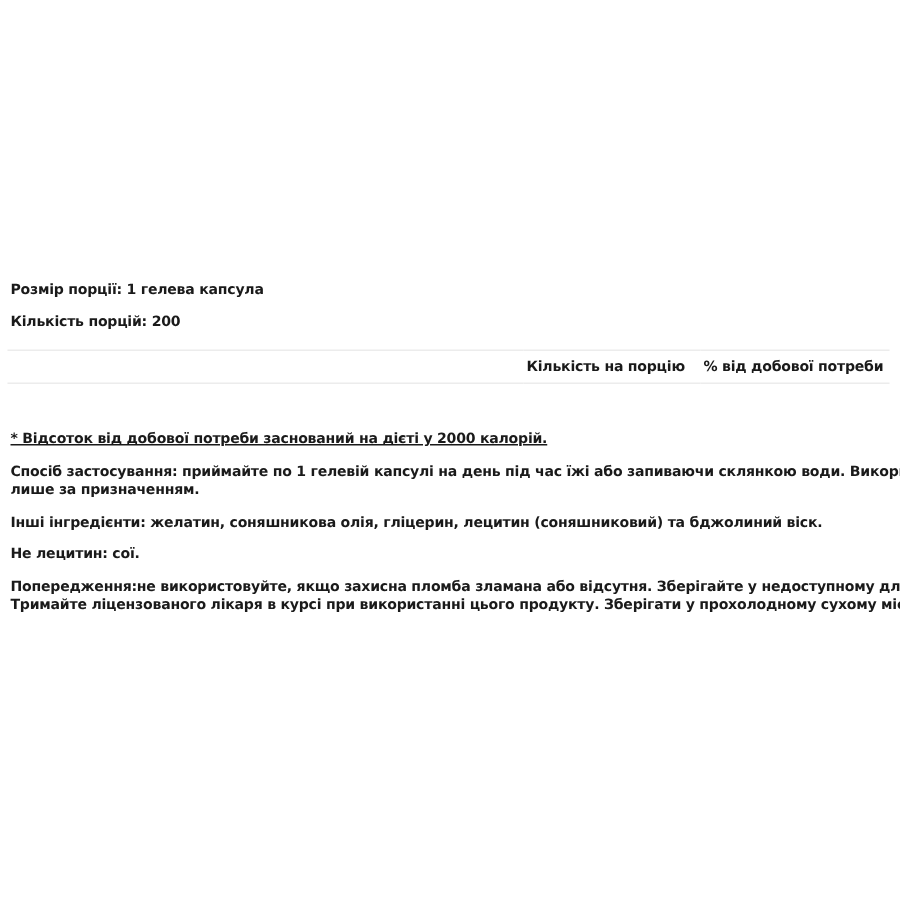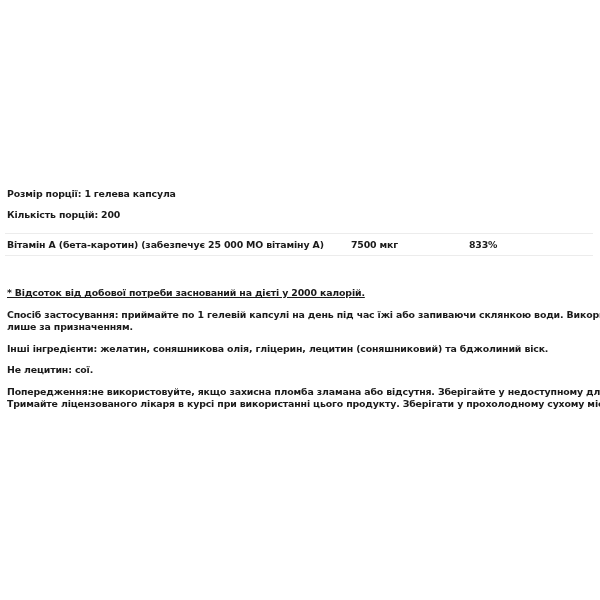--- a/index.html
+++ b/index.html
@@ -63,24 +63,24 @@
 </style>
 </head>
 <body>
 
 <div class="content">
   <div class="line serving-size">Розмір порції: 1 гелева капсула</div>
   <div class="line serving-count">Кількість порцій: 200</div>
 
   <table class="facts-table">
     <tbody>
-    <tr>
-      <td class="col-name">Вітамін А (бета-каротин) (забезпечує 25 000 МО вітаміну А)</td>
-      <td class="col-amount">7500 мкг</td>
-      <td class="col-dv">833%</td>
+        <tr>
+      <th class="col-name"></th>
+      <th class="col-amount">Кількість на порцію</th>
+      <th class="col-dv">% від добової потреби</th>
     </tr>
   </tbody>
     </table>
 
   <div class="line footnote">* Відсоток від добової потреби заснований на дієті у 2000 калорій.</div>
 
   <div class="usage">
     <div class="line">Спосіб застосування: приймайте по 1 гелевій капсулі на день під час їжі або запиваючи склянкою води. Використовувати</div>
     <div class="line">лише за призначенням.</div>
   </div>

